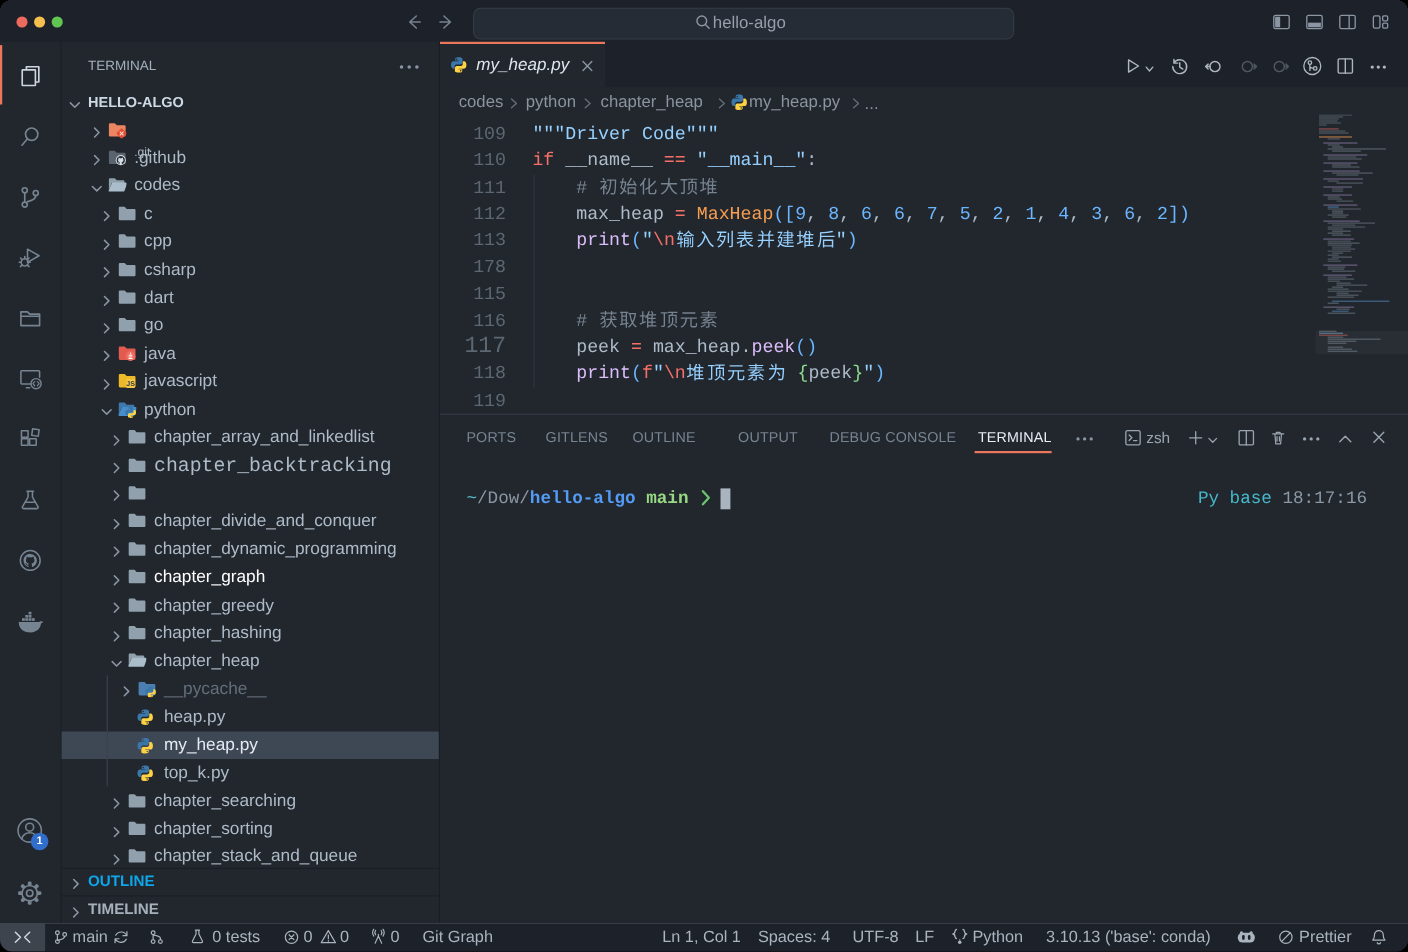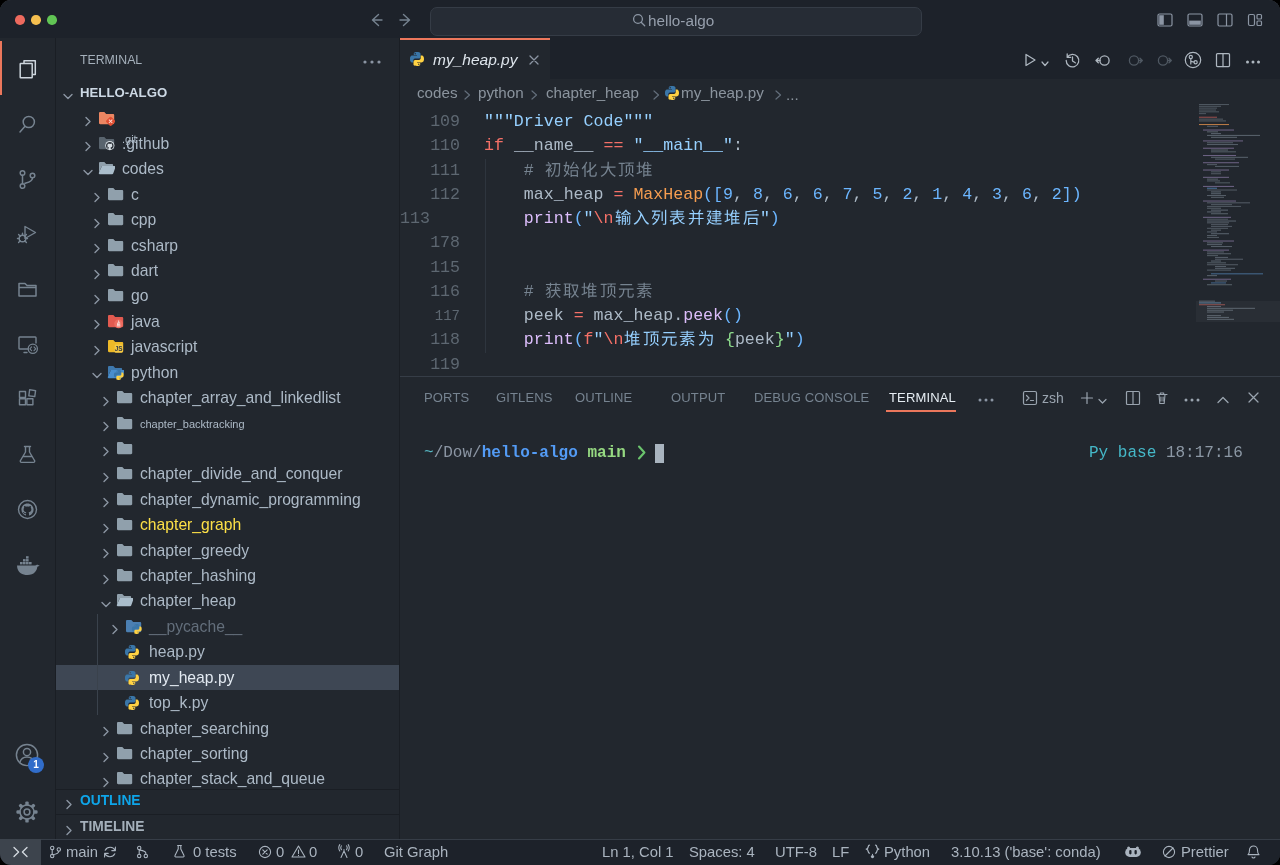--- a/index.html
+++ b/index.html
@@ -313,21 +313,21 @@
       </svg></div>
     <div style="position:absolute;left:140px;top:388.12px;height:20px;line-height:20px;font-family:'Liberation Sans',sans-serif;font-size:15.7px;color:#adbac7;font-weight:400;white-space:pre;">chapter_array_and_linkedlist</div>
     <div style="position:absolute;left:100px;top:418.04px;width:12px;height:11px;"><svg width="12" height="11" viewBox="0 0 12 11">
         <g fill="none" stroke="#8b95a3" stroke-width="1.4" stroke-linecap="round" stroke-linejoin="round">
           <path d="M4 1.5 L8 5.5 L4 9.5"></path>
         </g>
       </svg></div>
     <div style="position:absolute;left:116px;top:415.54px;width:17px;height:15px;"><svg width="17" height="15" viewBox="0 0 17 15">
         <path fill="#90a0ac" d="M1 2.2 C1 1.5 1.5 1 2.2 1 H6.3 L8.2 2.9 H15 c.7 0 1.2 .5 1.2 1.2 V12 c0 .7-.5 1.2-1.2 1.2 H2.2 C1.5 13.2 1 12.7 1 12 Z"></path>
       </svg></div>
-    <div style="position:absolute;left:140px;top:413.54px;height:20px;line-height:20px;font-family:Liberation Sans, sans-serif;font-size:11px;color:#adbac7;font-weight:400;white-space:pre;">chapter_backtracking</div>
+    <div style="position:absolute;left:140px;top:413.54px;height:20px;line-height:20px;font-family:Liberation Mono, monospace;font-size:18px;color:#adbac7;font-weight:400;white-space:pre;">chapter_backtracking</div>
     <div style="position:absolute;left:100px;top:443.46000000000004px;width:12px;height:11px;"><svg width="12" height="11" viewBox="0 0 12 11">
         <g fill="none" stroke="#8b95a3" stroke-width="1.4" stroke-linecap="round" stroke-linejoin="round">
           <path d="M4 1.5 L8 5.5 L4 9.5"></path>
         </g>
       </svg></div>
     <div style="position:absolute;left:116px;top:440.96000000000004px;width:17px;height:15px;"><svg width="17" height="15" viewBox="0 0 17 15">
         <path fill="#90a0ac" d="M1 2.2 C1 1.5 1.5 1 2.2 1 H6.3 L8.2 2.9 H15 c.7 0 1.2 .5 1.2 1.2 V12 c0 .7-.5 1.2-1.2 1.2 H2.2 C1.5 13.2 1 12.7 1 12 Z"></path>
       </svg></div>
     <div style="position:absolute;left:100px;top:468.88px;width:12px;height:11px;"><svg width="12" height="11" viewBox="0 0 12 11">
         <g fill="none" stroke="#8b95a3" stroke-width="1.4" stroke-linecap="round" stroke-linejoin="round">
@@ -348,21 +348,21 @@
       </svg></div>
     <div style="position:absolute;left:140px;top:489.8px;height:20px;line-height:20px;font-family:'Liberation Sans',sans-serif;font-size:15.7px;color:#adbac7;font-weight:400;white-space:pre;">chapter_dynamic_programming</div>
     <div style="position:absolute;left:100px;top:519.72px;width:12px;height:11px;"><svg width="12" height="11" viewBox="0 0 12 11">
         <g fill="none" stroke="#8b95a3" stroke-width="1.4" stroke-linecap="round" stroke-linejoin="round">
           <path d="M4 1.5 L8 5.5 L4 9.5"></path>
         </g>
       </svg></div>
     <div style="position:absolute;left:116px;top:517.22px;width:17px;height:15px;"><svg width="17" height="15" viewBox="0 0 17 15">
         <path fill="#90a0ac" d="M1 2.2 C1 1.5 1.5 1 2.2 1 H6.3 L8.2 2.9 H15 c.7 0 1.2 .5 1.2 1.2 V12 c0 .7-.5 1.2-1.2 1.2 H2.2 C1.5 13.2 1 12.7 1 12 Z"></path>
       </svg></div>
-    <div style="position:absolute;left:140px;top:515.22px;height:20px;line-height:20px;font-family:'Liberation Sans',sans-serif;font-size:15.7px;color:#fde047;font-weight:400;white-space:pre;">chapter_graph</div>
+    <div style="position:absolute;left:140px;top:515.22px;height:20px;line-height:20px;font-family:'Liberation Sans',sans-serif;font-size:15.7px;color:#ffffff;font-weight:400;white-space:pre;">chapter_graph</div>
     <div style="position:absolute;left:100px;top:545.1400000000001px;width:12px;height:11px;"><svg width="12" height="11" viewBox="0 0 12 11">
         <g fill="none" stroke="#8b95a3" stroke-width="1.4" stroke-linecap="round" stroke-linejoin="round">
           <path d="M4 1.5 L8 5.5 L4 9.5"></path>
         </g>
       </svg></div>
     <div style="position:absolute;left:116px;top:542.6400000000001px;width:17px;height:15px;"><svg width="17" height="15" viewBox="0 0 17 15">
         <path fill="#90a0ac" d="M1 2.2 C1 1.5 1.5 1 2.2 1 H6.3 L8.2 2.9 H15 c.7 0 1.2 .5 1.2 1.2 V12 c0 .7-.5 1.2-1.2 1.2 H2.2 C1.5 13.2 1 12.7 1 12 Z"></path>
       </svg></div>
     <div style="position:absolute;left:140px;top:540.6400000000001px;height:20px;line-height:20px;font-family:'Liberation Sans',sans-serif;font-size:15.7px;color:#adbac7;font-weight:400;white-space:pre;">chapter_greedy</div>
     <div style="position:absolute;left:100px;top:570.5600000000001px;width:12px;height:11px;"><svg width="12" height="11" viewBox="0 0 12 11">
@@ -573,21 +573,21 @@
         <use href="#cg2" fill="#768390" transform="translate(0.9,16.6) scale(0.0166,-0.0166)"></use>
       </svg><svg class="cj" viewBox="0 0 18.3 24.25">
         <use href="#cg3" fill="#768390" transform="translate(0.9,16.6) scale(0.0166,-0.0166)"></use>
       </svg><svg class="cj" viewBox="0 0 18.3 24.25">
         <use href="#cg4" fill="#768390" transform="translate(0.9,16.6) scale(0.0166,-0.0166)"></use>
       </svg><svg class="cj" viewBox="0 0 18.3 24.25">
         <use href="#cg5" fill="#768390" transform="translate(0.9,16.6) scale(0.0166,-0.0166)"></use>
       </svg></div>
     <div style="position:absolute;left:400px;top:182.75px;width:60px;height:24.25px;line-height:24.25px;text-align:right;font-family:'Liberation Mono',monospace;font-size:16.6px;color:#5d6771;">112</div>
     <div style="position:absolute;left:484.0px;top:182.75px;height:24.25px;line-height:24.25px;font-family:'Liberation Mono',monospace;font-size:16.6px;white-space:pre;"><span style="color:#adbac7">    max_heap </span><span style="color:#f47067">=</span><span style="color:#adbac7"> </span><span style="color:#f69d50">MaxHeap</span><span style="color:#6cb6ff">([</span><span style="color:#6cb6ff">9</span><span style="color:#adbac7">, </span><span style="color:#6cb6ff">8</span><span style="color:#adbac7">, </span><span style="color:#6cb6ff">6</span><span style="color:#adbac7">, </span><span style="color:#6cb6ff">6</span><span style="color:#adbac7">, </span><span style="color:#6cb6ff">7</span><span style="color:#adbac7">, </span><span style="color:#6cb6ff">5</span><span style="color:#adbac7">, </span><span style="color:#6cb6ff">2</span><span style="color:#adbac7">, </span><span style="color:#6cb6ff">1</span><span style="color:#adbac7">, </span><span style="color:#6cb6ff">4</span><span style="color:#adbac7">, </span><span style="color:#6cb6ff">3</span><span style="color:#adbac7">, </span><span style="color:#6cb6ff">6</span><span style="color:#adbac7">, </span><span style="color:#6cb6ff">2</span><span style="color:#6cb6ff">])</span></div>
-    <div style="position:absolute;left:400px;top:207.00px;width:60px;height:24.25px;line-height:24.25px;text-align:left;font-family:'Liberation Mono',monospace;font-size:16.6px;color:#5d6771;">113</div>
+    <div style="position:absolute;left:400px;top:207.00px;width:60px;height:24.25px;line-height:24.25px;text-align:right;font-family:'Liberation Mono',monospace;font-size:16.6px;color:#5d6771;">113</div>
     <div style="position:absolute;left:484.0px;top:207.00px;height:24.25px;line-height:24.25px;font-family:'Liberation Mono',monospace;font-size:16.6px;white-space:pre;"><span style="color:#adbac7">    </span><span style="color:#dcbdfb">print</span><span style="color:#6cb6ff">(</span><span style="color:#96d0ff">"</span><span style="color:#f47067">\n</span><svg class="cj" viewBox="0 0 18.3 24.25">
         <use href="#cg6" fill="#96d0ff" transform="translate(0.9,16.6) scale(0.0166,-0.0166)"></use>
       </svg><svg class="cj" viewBox="0 0 18.3 24.25">
         <use href="#cg7" fill="#96d0ff" transform="translate(0.9,16.6) scale(0.0166,-0.0166)"></use>
       </svg><svg class="cj" viewBox="0 0 18.3 24.25">
         <use href="#cg8" fill="#96d0ff" transform="translate(0.9,16.6) scale(0.0166,-0.0166)"></use>
       </svg><svg class="cj" viewBox="0 0 18.3 24.25">
         <use href="#cg9" fill="#96d0ff" transform="translate(0.9,16.6) scale(0.0166,-0.0166)"></use>
       </svg><svg class="cj" viewBox="0 0 18.3 24.25">
         <use href="#cg10" fill="#96d0ff" transform="translate(0.9,16.6) scale(0.0166,-0.0166)"></use>
@@ -608,21 +608,21 @@
         <use href="#cg14" fill="#768390" transform="translate(0.9,16.6) scale(0.0166,-0.0166)"></use>
       </svg><svg class="cj" viewBox="0 0 18.3 24.25">
         <use href="#cg5" fill="#768390" transform="translate(0.9,16.6) scale(0.0166,-0.0166)"></use>
       </svg><svg class="cj" viewBox="0 0 18.3 24.25">
         <use href="#cg4" fill="#768390" transform="translate(0.9,16.6) scale(0.0166,-0.0166)"></use>
       </svg><svg class="cj" viewBox="0 0 18.3 24.25">
         <use href="#cg15" fill="#768390" transform="translate(0.9,16.6) scale(0.0166,-0.0166)"></use>
       </svg><svg class="cj" viewBox="0 0 18.3 24.25">
         <use href="#cg16" fill="#768390" transform="translate(0.9,16.6) scale(0.0166,-0.0166)"></use>
       </svg></div>
-    <div style="position:absolute;left:400px;top:304.00px;width:60px;height:24.25px;line-height:24.25px;text-align:right;font-family:'Liberation Mono',monospace;font-size:14px;color:#5d6771;">117</div>
+    <div style="position:absolute;left:400px;top:304.00px;width:60px;height:24.25px;line-height:24.25px;text-align:right;font-family:'Liberation Mono',monospace;font-size:21px;color:#5d6771;">117</div>
     <div style="position:absolute;left:484.0px;top:304.00px;height:24.25px;line-height:24.25px;font-family:'Liberation Mono',monospace;font-size:16.6px;white-space:pre;"><span style="color:#adbac7">    peek </span><span style="color:#f47067">=</span><span style="color:#adbac7"> max_heap</span><span style="color:#adbac7">.</span><span style="color:#dcbdfb">peek</span><span style="color:#6cb6ff">()</span></div>
     <div style="position:absolute;left:400px;top:328.25px;width:60px;height:24.25px;line-height:24.25px;text-align:right;font-family:'Liberation Mono',monospace;font-size:16.6px;color:#5d6771;">118</div>
     <div style="position:absolute;left:484.0px;top:328.25px;height:24.25px;line-height:24.25px;font-family:'Liberation Mono',monospace;font-size:16.6px;white-space:pre;"><span style="color:#adbac7">    </span><span style="color:#dcbdfb">print</span><span style="color:#6cb6ff">(</span><span style="color:#f47067">f</span><span style="color:#96d0ff">"</span><span style="color:#f47067">\n</span><svg class="cj" viewBox="0 0 18.3 24.25">
         <use href="#cg5" fill="#96d0ff" transform="translate(0.9,16.6) scale(0.0166,-0.0166)"></use>
       </svg><svg class="cj" viewBox="0 0 18.3 24.25">
         <use href="#cg4" fill="#96d0ff" transform="translate(0.9,16.6) scale(0.0166,-0.0166)"></use>
       </svg><svg class="cj" viewBox="0 0 18.3 24.25">
         <use href="#cg15" fill="#96d0ff" transform="translate(0.9,16.6) scale(0.0166,-0.0166)"></use>
       </svg><svg class="cj" viewBox="0 0 18.3 24.25">
         <use href="#cg16" fill="#96d0ff" transform="translate(0.9,16.6) scale(0.0166,-0.0166)"></use>

